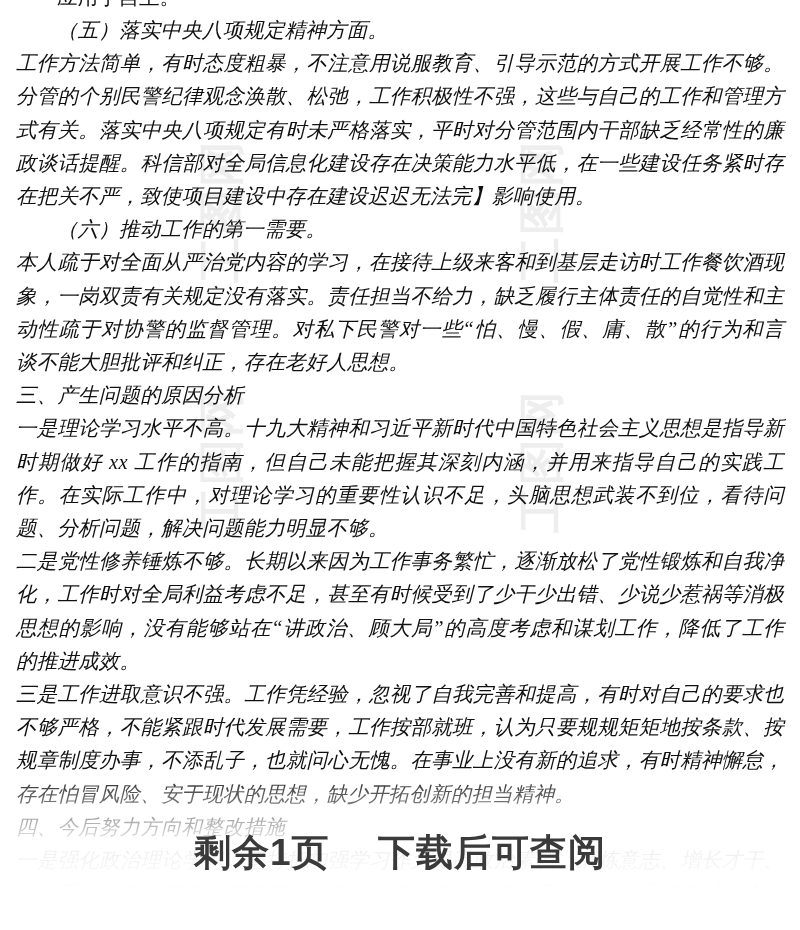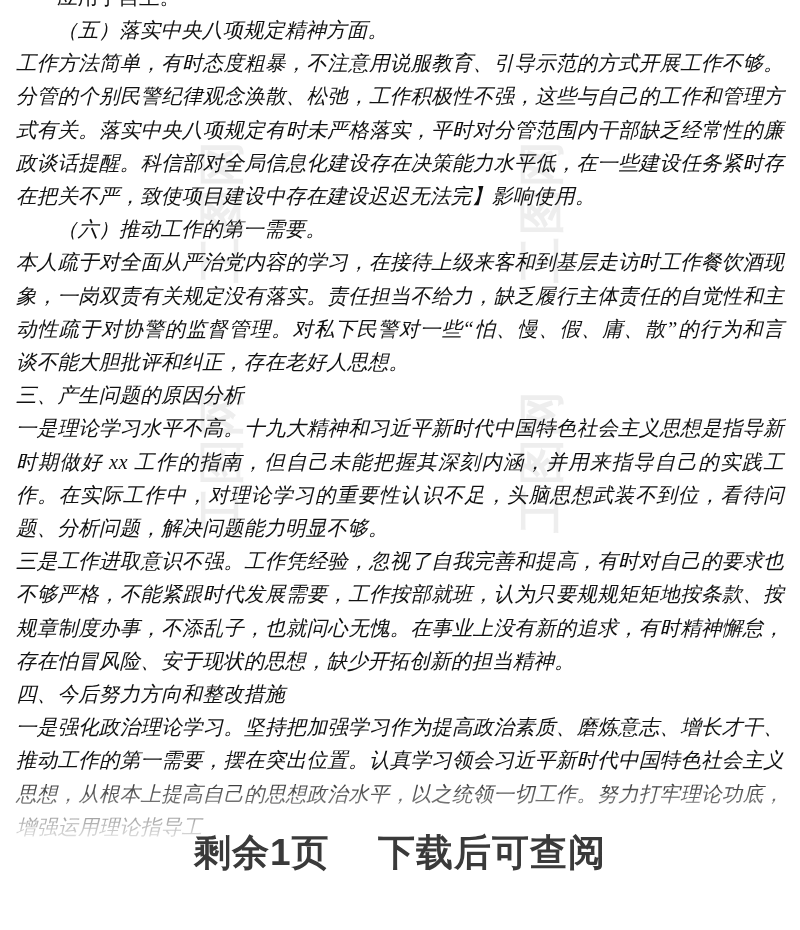--- a/index.html
+++ b/index.html
@@ -121,20 +121,21 @@
     <div class="clipped-top">
       <span>应用于自主。</span>
     </div>
 
     <p class="para indent">（五）落实中央八项规定精神方面。</p>
     <p class="para">工作方法简单，有时态度粗暴，不注意用说服教育、引导示范的方式开展工作不够。分管的个别民警纪律观念涣散、松弛，工作积极性不强，这些与自己的工作和管理方式有关。落实中央八项规定有时未严格落实，平时对分管范围内干部缺乏经常性的廉政谈话提醒。科信部对全局信息化建设存在决策能力水平低，在一些建设任务紧时存在把关不严，致使项目建设中存在建设迟迟无法完】影响使用。</p>
     <p class="para indent">（六）推动工作的第一需要。</p>
     <p class="para">本人疏于对全面从严治党内容的学习，在接待上级来客和到基层走访时工作餐饮酒现象，一岗双责有关规定没有落实。责任担当不给力，缺乏履行主体责任的自觉性和主动性疏于对协警的监督管理。对私下民警对一些“怕、慢、假、庸、散”的行为和言谈不能大胆批评和纠正，存在老好人思想。</p>
     <p class="para">三、产生问题的原因分析</p>
     <p class="para">一是理论学习水平不高。十九大精神和习近平新时代中国特色社会主义思想是指导新时期做好 xx 工作的指南，但自己未能把握其深刻内涵，并用来指导自己的实践工作。在实际工作中，对理论学习的重要性认识不足，头脑思想武装不到位，看待问题、分析问题，解决问题能力明显不够。</p>
+    <p class="para">二是党性修养锤炼不够。长期以来因为工作事务繁忙，逐渐放松了党性锻炼和自我净化，工作时对全局利益考虑不足，甚至有时候受到了少干少出错、少说少惹祸等消极思想的影响，没有能够站在“讲政治、顾大局”的高度考虑和谋划工作，降低了工作的推进成效。</p>
     <p class="para">三是工作进取意识不强。工作凭经验，忽视了自我完善和提高，有时对自己的要求也不够严格，不能紧跟时代发展需要，工作按部就班，认为只要规规矩矩地按条款、按规章制度办事，不添乱子，也就问心无愧。在事业上没有新的追求，有时精神懈怠，存在怕冒风险、安于现状的思想，缺少开拓创新的担当精神。</p>
     <p class="para">四、今后努力方向和整改措施</p>
     <p class="para">一是强化政治理论学习。坚持把加强学习作为提高政治素质、磨炼意志、增长才干、推动工作的第一需要，摆在突出位置。认真学习领会习近平新时代中国特色社会主义思想，从根本上提高自己的思想政治水平，以之统领一切工作。努力打牢理论功底，增强运用理论指导工</p>
 
   </div>
 
   <div class="fade-overlay"></div>
 
   <div class="footer-cta">
     <span>剩余1页</span>

